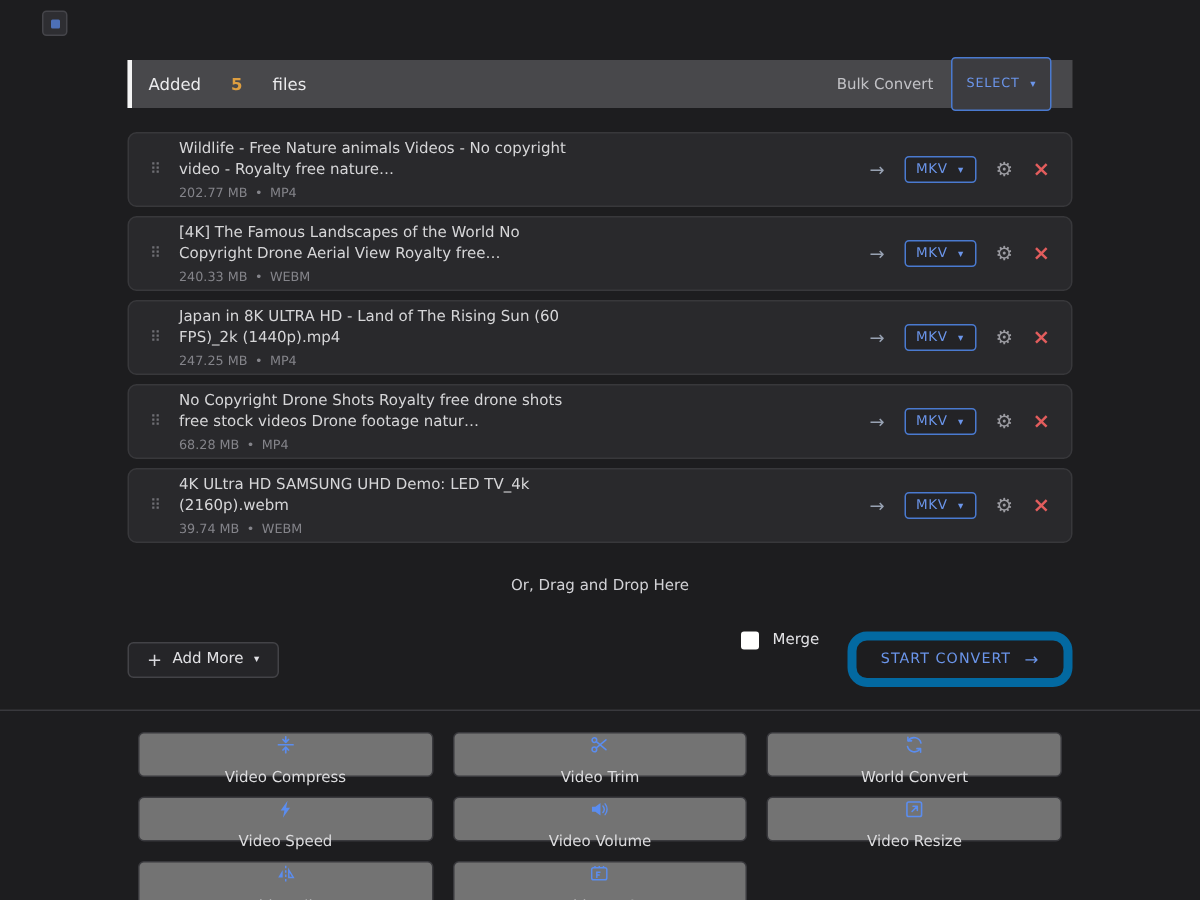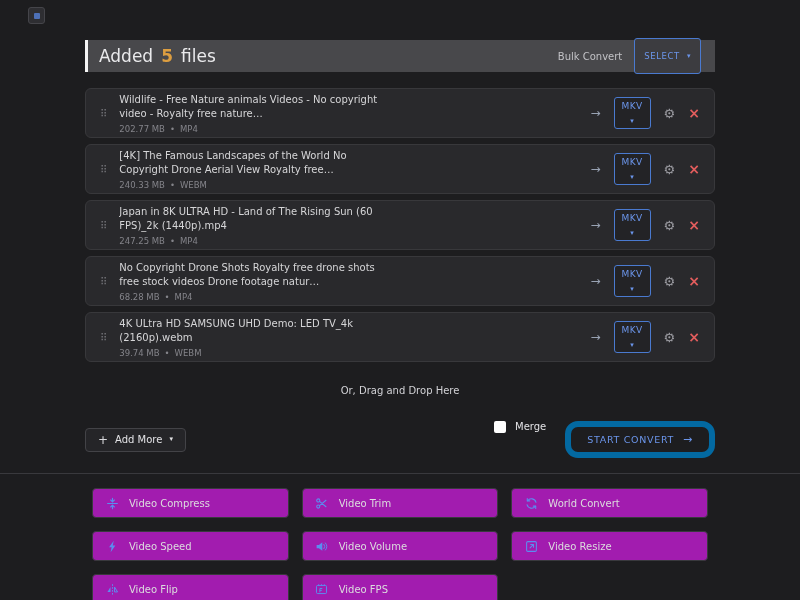--- a/index.html
+++ b/index.html
@@ -5,58 +5,58 @@
   html,body{margin:0;padding:0;background:#151517;}
   .page{position:relative;width:800px;height:600px;background:#1d1d1f;font-family:"DejaVu Sans",sans-serif;overflow:hidden;margin:0 auto;-webkit-font-smoothing:antialiased;}
   .app-logo{position:absolute;top:7px;left:28px;width:15px;height:15px;background:#2e2e32;border:1px solid #45454a;border-radius:3px;display:flex;align-items:center;justify-content:center;}
   .app-logo .dot{width:6px;height:6px;border-radius:1px;background:#5b8def;opacity:.7;}
 
   .container{width:630px;margin:0 auto;padding-top:40px;}
 
   
   .header{position:relative;height:32px;background:#48484b;display:flex;align-items:center;padding:0 14px;box-sizing:border-box;}
   .header .accent{position:absolute;left:0;top:0;width:3px;height:100%;background:#f5f5f5;}
-  .added{font-size:17px;color:#eaeaec;display:flex;gap:8px;text-align:right;}
+  .added{font-size:11px;color:#eaeaec;display:flex;gap:20px;text-align:right;}
   .added .count{color:#dd9e40;font-weight:bold;}
   .header-right{margin-left:auto;display:flex;align-items:center;gap:12px;}
   .bulk-label{font-size:10px;color:#c2c2c6;}
   .select-btn{display:flex;align-items:center;gap:7px;background:#3c3c40;border:1px solid #4a7ad0;color:#6b95ea;border-radius:3px;font-size:8.5px;letter-spacing:.6px;padding:12px 9px;font-family:inherit;cursor:pointer;}
   .chev{font-size:7px;line-height:1;}
 
   
   .file-list{margin-top:16px;display:flex;flex-direction:column;gap:6px;}
   .file-row{height:50px;background:#29292c;border:1px solid #38383b;border-radius:6px;display:flex;align-items:center;padding:0 14px;box-sizing:border-box;}
   .drag{color:#6f6f74;font-size:10px;margin-right:12px;cursor:grab;user-select:none;}
   .info{width:276px;}
   .f-title{font-size:10px;color:#d6d6d8;line-height:1.4;max-height:28px;overflow:hidden;}
   .meta{margin-top:3px;font-size:8.5px;color:#84848a;display:flex;align-items:center;gap:5px;}
   .row-controls{margin-left:auto;display:flex;align-items:center;gap:13px;}
   .arr{color:#98a2b3;font-size:12px;}
-  .fmt{display:flex;align-items:center;gap:7px;background:#232326;border:1px solid #4a7ad0;color:#6b95ea;border-radius:3px;font-size:9px;letter-spacing:.4px;padding:3px 7px;font-family:inherit;cursor:pointer;flex-direction:column;}
+  .fmt{display:flex;align-items:center;gap:7px;background:#232326;border:1px solid #4a7ad0;color:#6b95ea;border-radius:3px;font-size:9px;letter-spacing:.4px;padding:3px 7px;font-family:inherit;cursor:pointer;}
   .iconbtn{background:none;border:none;padding:0;cursor:pointer;font-family:inherit;display:flex;align-items:center;}
   .gear-glyph{color:#9b9ba1;font-size:13px;line-height:1;}
   .close-glyph{color:#e25d5d;font-size:14px;font-weight:bold;line-height:1;}
 
   .dropzone{margin-top:23px;text-align:center;font-size:10px;color:#d2d2d6;}
 
   
   .footer-controls{margin-top:25px;display:flex;align-items:center;}
   .add-more{display:flex;align-items:center;gap:7px;background:#252528;border:1px solid #434347;color:#e2e2e5;border-radius:4px;font-size:10px;padding:5px 12px;font-family:inherit;cursor:pointer;}
   .plus{font-size:12px;line-height:1;color:#d8d8dc;}
   .footer-right{margin-left:auto;display:flex;gap:9px;}
   .checkbox{width:12px;height:12px;background:#ffffff;border-radius:2px;display:inline-block;cursor:pointer;}
   .merge-label{font-size:10px;color:#e2e2e5;margin-right:10px;}
   .start-btn{display:flex;align-items:center;gap:9px;background:transparent;border:6px solid #0369a1;color:#6b95ea;border-radius:13px;font-size:9.5px;letter-spacing:.7px;padding:6px 16px;font-family:inherit;cursor:pointer;}
   .start-btn .arrow{font-size:11px;}
 
   .divider{margin-top:15px;border-top:1px solid #39393d;width:800px;}
 
   
   .tools{width:616px;margin:14px auto 0;display:grid;grid-template-columns:repeat(3,1fr);gap:13px 13px;}
-  .tool{height:30px;background:#a21caf;border:1px solid #39393d;border-radius:4px;display:flex;align-items:center;gap:10px;padding:0 12px;font-size:10px;color:#dcdcde;font-family:inherit;cursor:pointer;text-align:left;}
+  .tool{height:30px;background:#737373;border:1px solid #39393d;border-radius:4px;display:flex;align-items:center;gap:10px;padding:0 12px;font-size:10px;color:#dcdcde;font-family:inherit;cursor:pointer;text-align:left;flex-direction:column;}
   .tool-icon{color:#5b8def;width:14px;height:14px;display:flex;align-items:center;justify-content:center;flex:none;}
   .tool-icon svg{width:13px;height:13px;display:block;}
 </style>
 </head>
 <body>
 
 <div class="page">
 
   <div class="app-logo">
     <span class="dot"></span>

